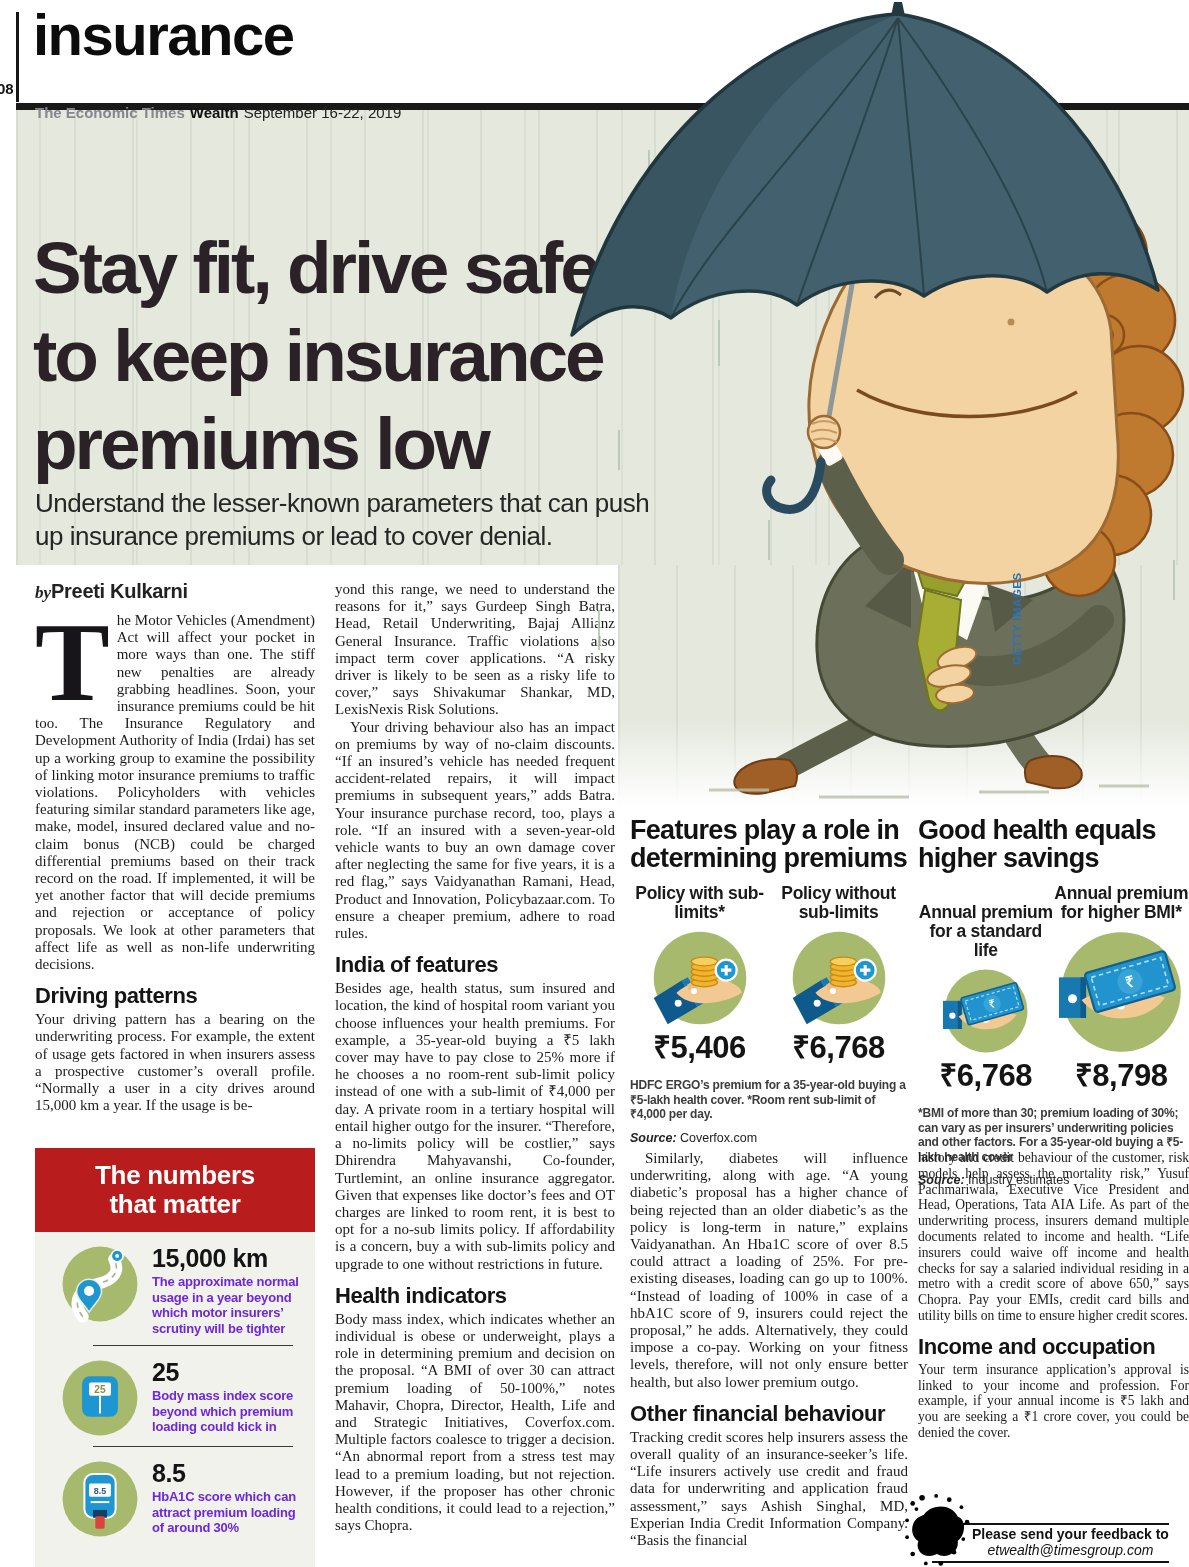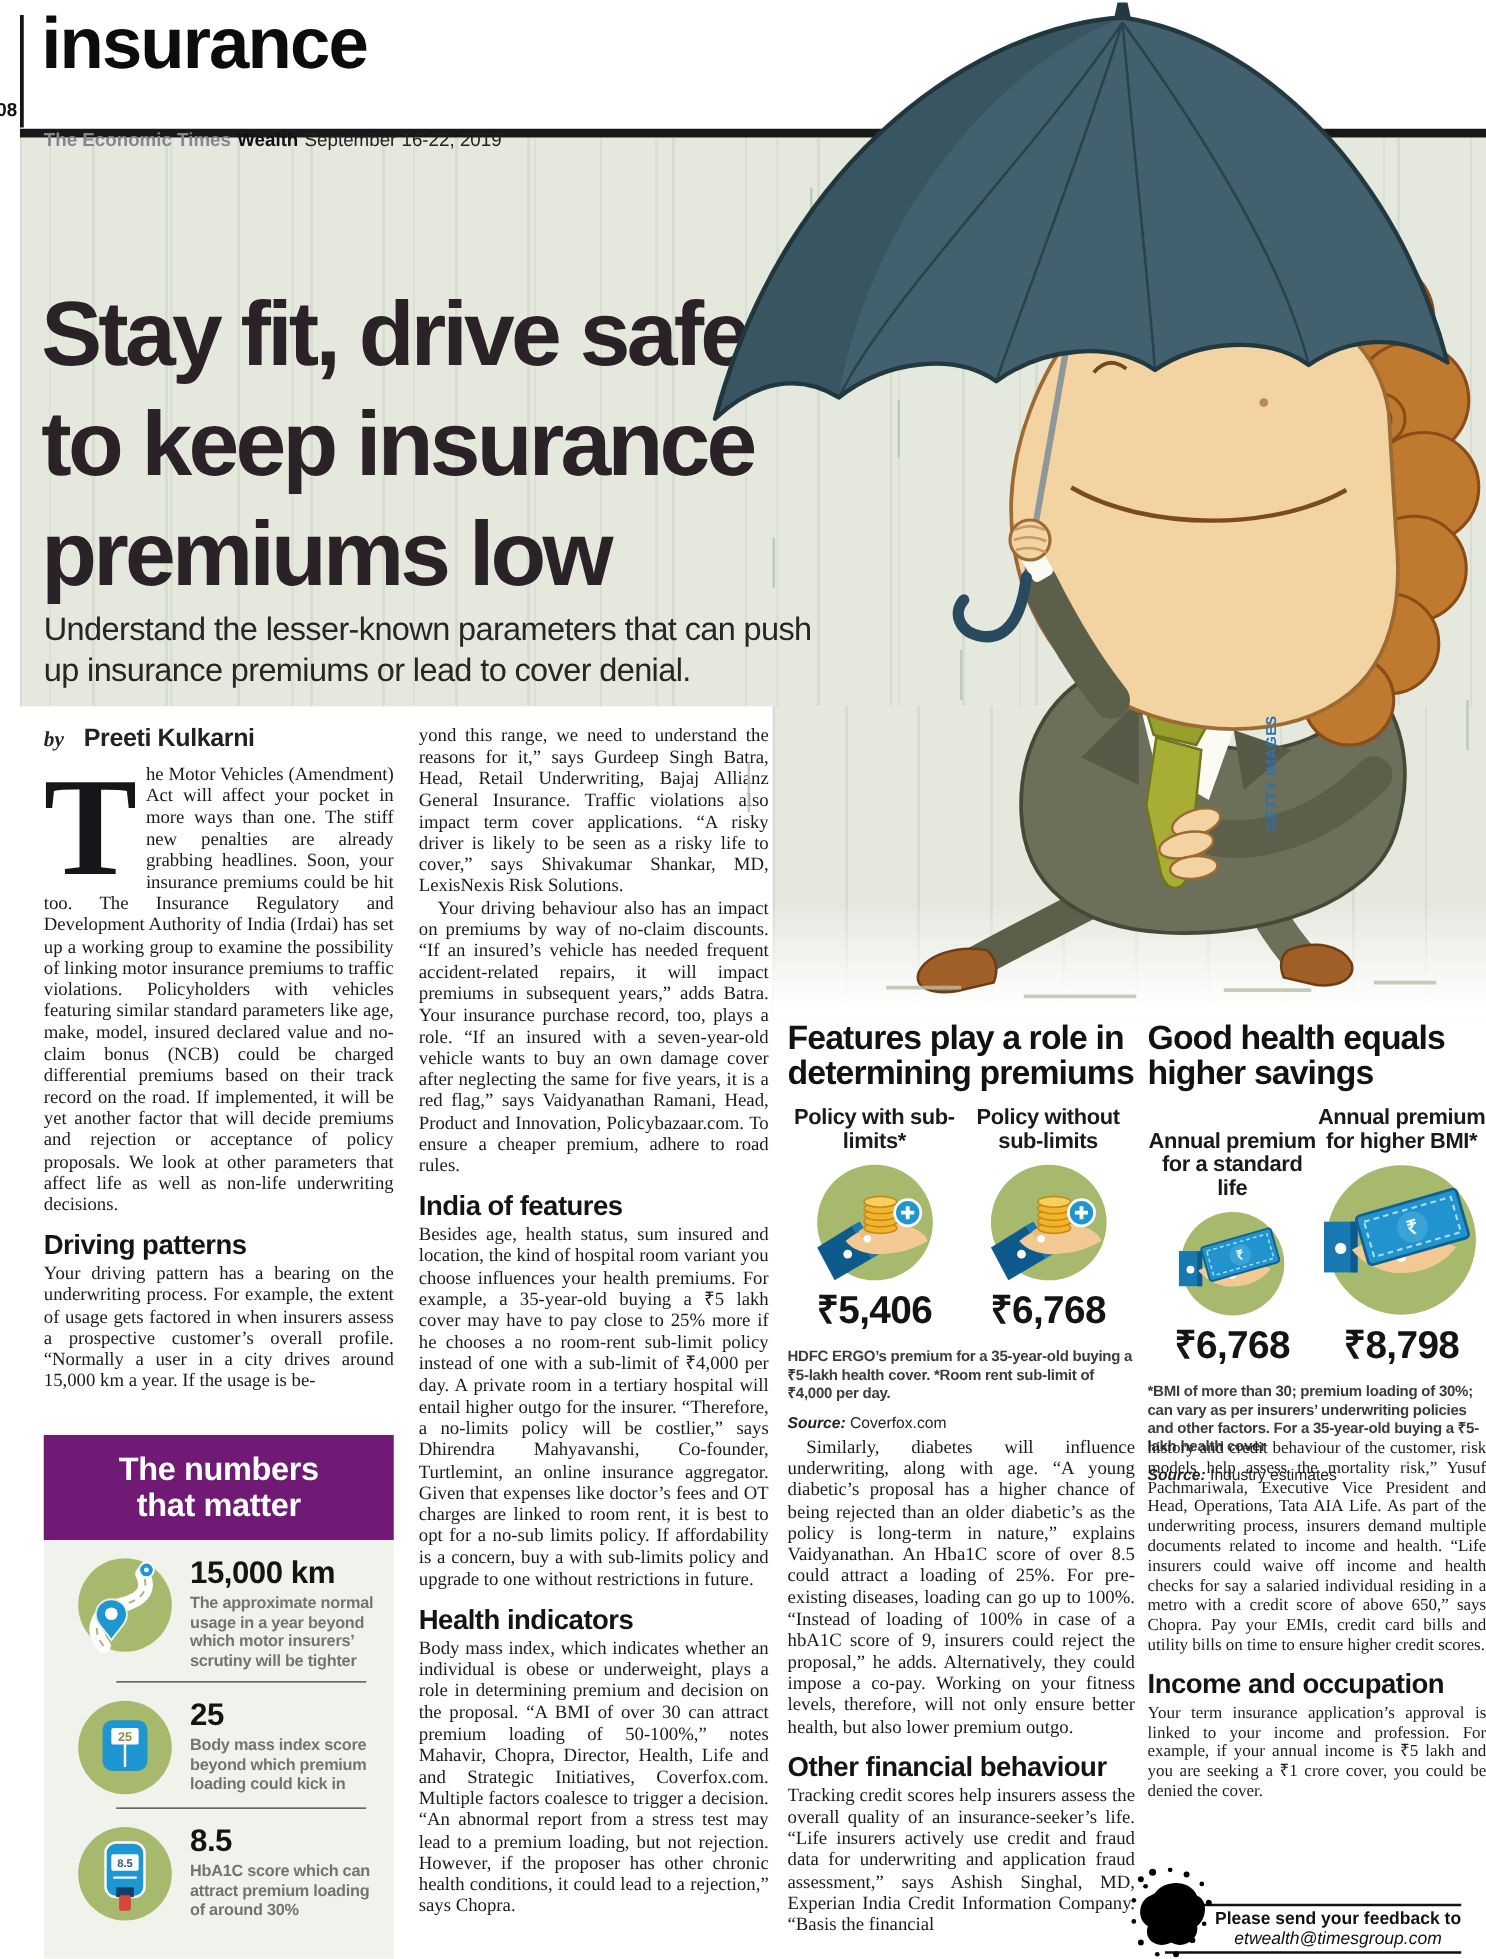--- a/index.html
+++ b/index.html
@@ -34,41 +34,41 @@
   .headline{left:33px;top:224px;font:700 73px/88px "Liberation Sans",sans-serif;
             letter-spacing:-3px;color:#2b2228;white-space:nowrap;z-index:3;}
   .subtitle{left:35px;top:487px;font:400 26px/33px "Liberation Sans",sans-serif;
             letter-spacing:-0.5px;color:#262626;white-space:nowrap;z-index:3;}
 
   
   .illus{left:559px;top:0;width:630px;height:815px;z-index:4;pointer-events:none;}
 
   
   .byline{left:35px;top:581px;font:italic 700 17px/20px "Liberation Serif",serif;color:#222;z-index:3;}
-  .byline b{font:700 20px/20px "Liberation Sans",sans-serif;font-style:normal;letter-spacing:-0.3px;margin-left:16px;}
+  .byline b{font:700 20px/20px "Liberation Sans",sans-serif;font-style:normal;letter-spacing:-0.3px;margin-left:0;}
   .col{z-index:3;}
   .c1{left:35px;top:612px;width:280px;height:530px;overflow:hidden;}
   .c2{left:335px;top:581px;width:280px;height:986px;overflow:hidden;}
   .c3{left:630px;top:1150px;width:278px;height:417px;overflow:hidden;}
   .c4{left:918px;top:1150px;width:271px;height:338px;overflow:hidden;font-size:13.6px;}
   .c4 p.body{font-size:13.6px;line-height:15.8px;}
   p.body{font-size:15px;line-height:17.2px;text-align:justify;margin:0;color:#1b1b1b;}
   p.indent{text-indent:15px;}
   h2.sec{font:700 22px/24px "Liberation Sans",sans-serif;letter-spacing:-0.4px;margin:11px 0 3px;color:#141414;}
   .dropcap{float:left;font:700 112px/0.8 "Liberation Serif",serif;padding:6px 7px 0 0;color:#17141a;}
 
   
   .numbox{left:35px;top:1148px;width:280px;height:419px;background:#f1f2ec;z-index:3;}
-  .numbox-head{height:84px;background:#701a75;color:#fff;text-align:center;
+  .numbox-head{height:84px;background:#b91c1c;color:#fff;text-align:center;
                font:700 26px/29px "Liberation Sans",sans-serif;padding-top:13px;
                box-sizing:border-box;letter-spacing:-0.3px;}
   .num-item{display:flex;gap:13px;padding:13px 8px 9px 26px;align-items:flex-start;}
   .num-icon{width:78px;height:78px;flex:none;}
   .num-value{font:700 25px/26px "Liberation Sans",sans-serif;letter-spacing:-0.4px;color:#141414;}
-  .num-desc{font:700 13px/15.5px "Liberation Sans",sans-serif;color:#737373;margin-top:3px;letter-spacing:-0.2px;}
+  .num-desc{font:700 13px/15.5px "Liberation Sans",sans-serif;color:#6d28d9;margin-top:3px;letter-spacing:-0.2px;}
   .num-div{border-top:1.5px solid #3a3a3a;margin:0 22px 0 58px;}
 
   
   .info{z-index:3;}
   .i1{left:630px;top:816px;width:278px;}
   .i2{left:918px;top:816px;width:271px;}
   .info-title{font:700 27px/28px "Liberation Sans",sans-serif;letter-spacing:-0.7px;color:#121212;white-space:nowrap;}
   .info-items{display:flex;align-items:flex-end;margin-top:12px;}
   .info-item{display:flex;flex-direction:column;justify-content:flex-end;align-items:center;flex:1;}
   .info-label{font:700 17.5px/19px "Liberation Sans",sans-serif;text-align:center;letter-spacing:-0.3px;color:#1a1a1a;margin-bottom:8px;}

